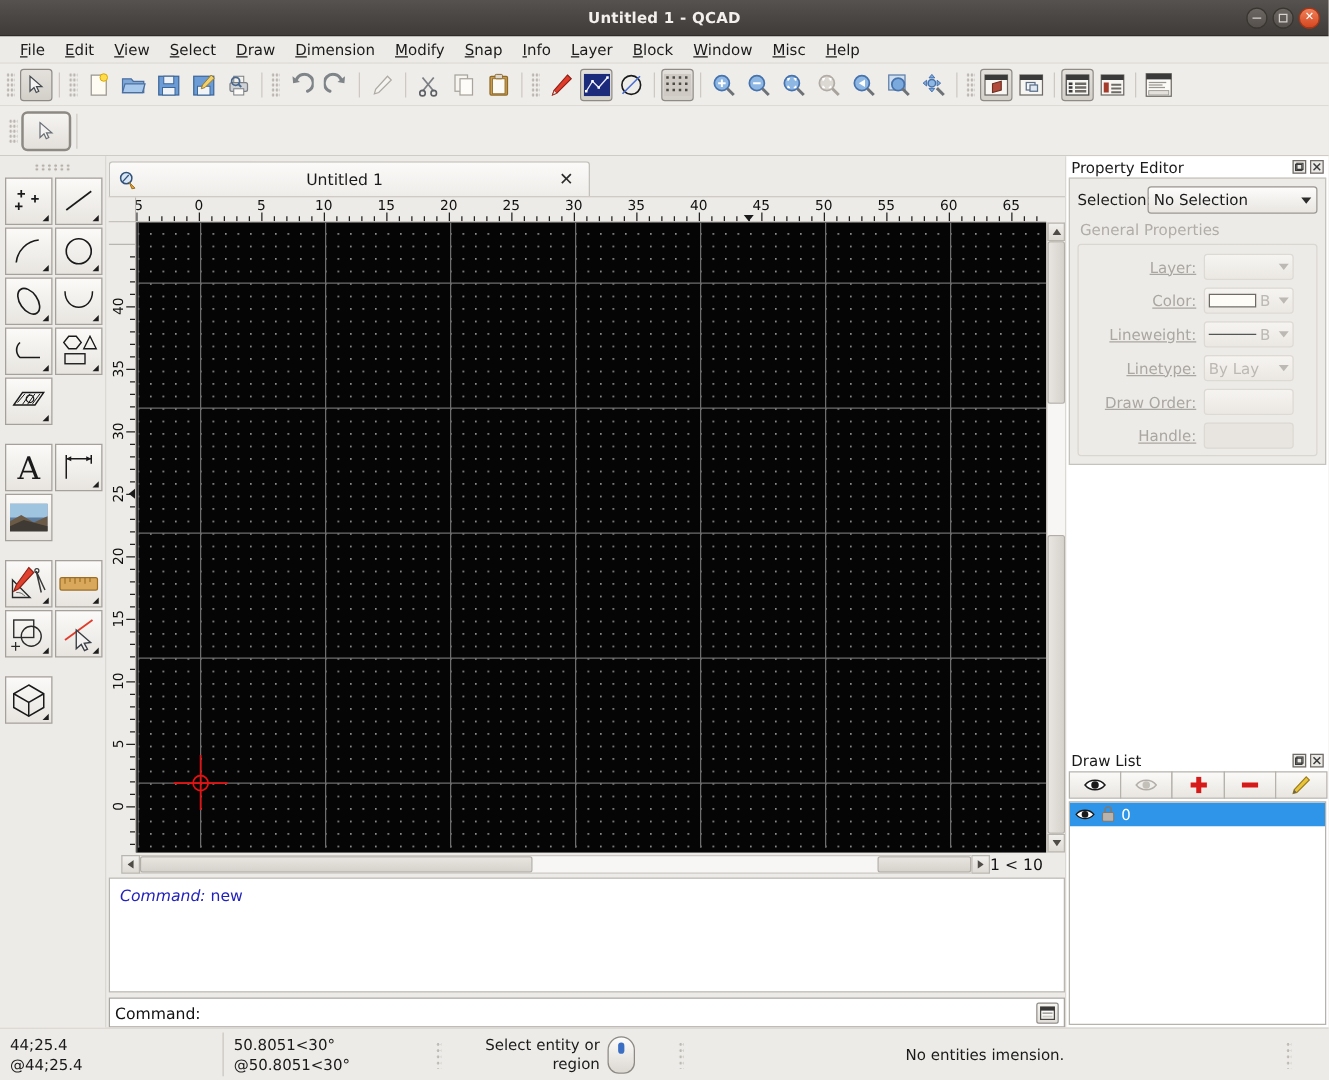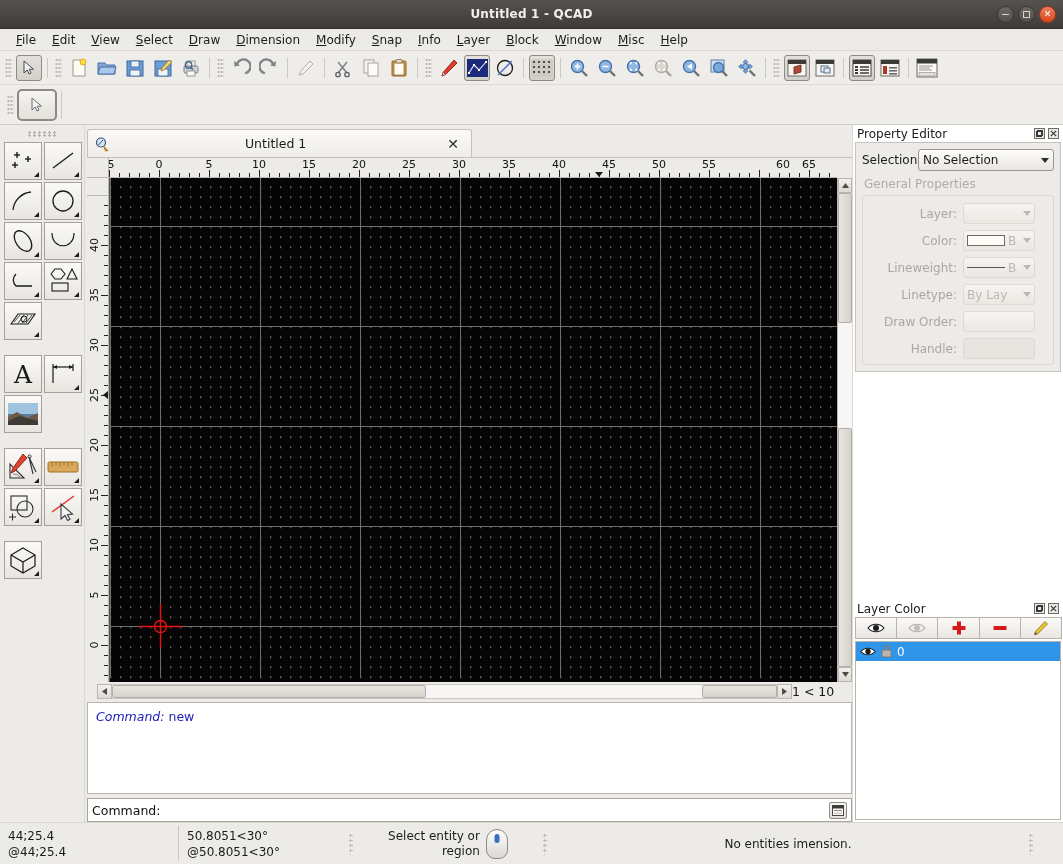--- a/index.html
+++ b/index.html
@@ -155,21 +155,21 @@
   .rightdock{ width:211px; flex:0 0 211px; background:#ffffff; display:flex; flex-direction:column;
               border-left:1px solid #dcd8d2; }
   .dock-title{ height:17px; display:flex; align-items:center; padding:0 4px; font-size:12px; font-weight:normal;}
   .dock-title .t{ flex:1 1 auto; }
   .dock-icons{ display:flex; gap:3px; }
   .dk-ico{ width:11px; height:11px; border:1px solid #6e6a65; display:flex; align-items:center; justify-content:center;
            font-size:8px; line-height:8px; color:#2b2b2b; background:#eceae6;}
   .dock-body{ background:#edebe7; border:1px solid #c6c2bc; margin:0 2px 2px 2px; flex:0 0 auto; padding:6px;}
   .row{ display:flex; align-items:center; margin-bottom:6px; }
   .row .lab{ width:96px; text-align:right; padding-right:6px; font-size:12px; color:#1c1c1c;}
-  .row .lab.dim{ color:#aaa6a1; }
+  .row .lab.dim{ color:#aaa6a1;text-decoration:underline; }
   .sel-combo{
     flex:1 1 auto; height:22px; border:1px solid #9a9views; border:1px solid #9a9691; border-radius:3px;
     background:linear-gradient(to bottom,#fdfcfb,#e9e6e1);
     display:flex; align-items:center; padding:0 4px; font-size:12px;
   }
   .sel-combo .val{ flex:1 1 auto; }
   .caret{ width:0;height:0;border-left:4px solid transparent;border-right:4px solid transparent;border-top:5px solid #2c2c2c;}
   .caret.dim{ border-top-color:#bcb8b3; }
   .grp-title{ font-size:12px; color:#b0aca7; margin:2px 0 4px 2px;}
   .grp-box{ border:1px solid #dad6d0; border-radius:3px; padding:7px 4px 3px 4px;}
@@ -764,21 +764,21 @@
               <div class="lbl" style="left: 150px;">10</div>
               <div class="lbl" style="left: 200px;">15</div>
               <div class="lbl" style="left: 250px;">20</div>
               <div class="lbl" style="left: 300px;">25</div>
               <div class="lbl" style="left: 350px;">30</div>
               <div class="lbl" style="left: 400px;">35</div>
               <div class="lbl" style="left: 450px;">40</div>
               <div class="lbl" style="left: 500px;">45</div>
               <div class="lbl" style="left: 550px;">50</div>
               <div class="lbl" style="left: 600px;">55</div>
-              <div class="lbl" style="left: 674px;">60</div>
+              <div class="lbl" style="left: 650px;">60</div>
               <div class="lbl" style="left: 700px;">65</div>
               <div class="cursor-mark" style="left: 486px; bottom: 0px; border-top: 5px solid rgb(26, 26, 26);"></div>
             </div>
           <div style="width:15px;flex:0 0 15px;background:#edebe7;"></div>
         </div>
 
         <div class="canvasrow">
           <div class="vruler" id="vruler">
               <div class="tick" style="top: 497px; width: 4px;"></div>
               <div class="tick" style="top: 487px; width: 4px;"></div>
@@ -1004,21 +1004,21 @@
               <span class="v"></span>
             </div>
           </div>
         </div>
       </div>
 
       <div style="flex:1 1 auto"></div>
 
       <div class="layerdock" style="flex:0 0 222px">
         <div class="dock-title">
-          <div class="t">Layer Color</div>
+          <div class="t">Draw List</div>
           <div class="dock-icons">
             <div class="dk-ico">
               <svg width="7" height="7" viewBox="0 0 7 7">
                   <rect x="0.5" y="1.5" width="5" height="5" fill="none" stroke="#3a3a3a" stroke-width="1"></rect>
                   <rect x="1.5" y="0.5" width="5" height="5" fill="none" stroke="#3a3a3a" stroke-width="1"></rect>
                 </svg>
             </div>
             <div class="dk-ico">
               <svg width="7" height="7" viewBox="0 0 7 7">
                   <line x1="0.8" y1="0.8" x2="6.2" y2="6.2" stroke="#3a3a3a" stroke-width="1.2"></line>

